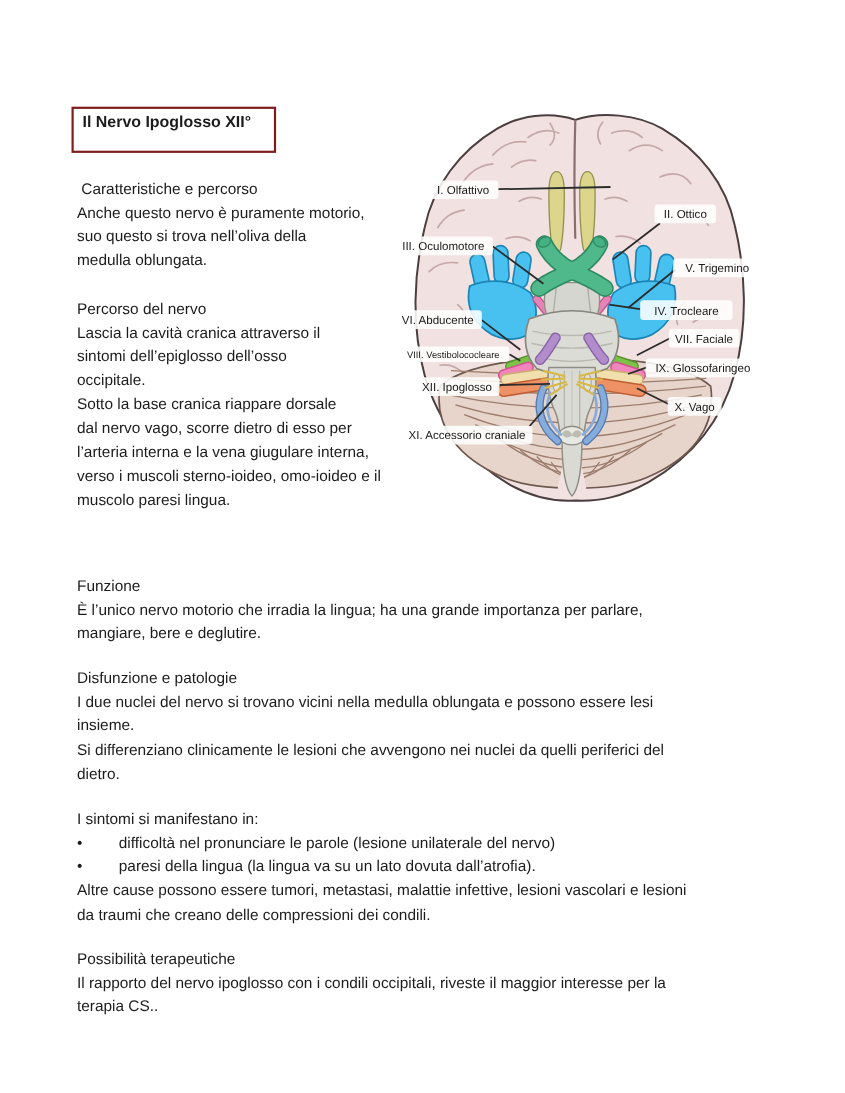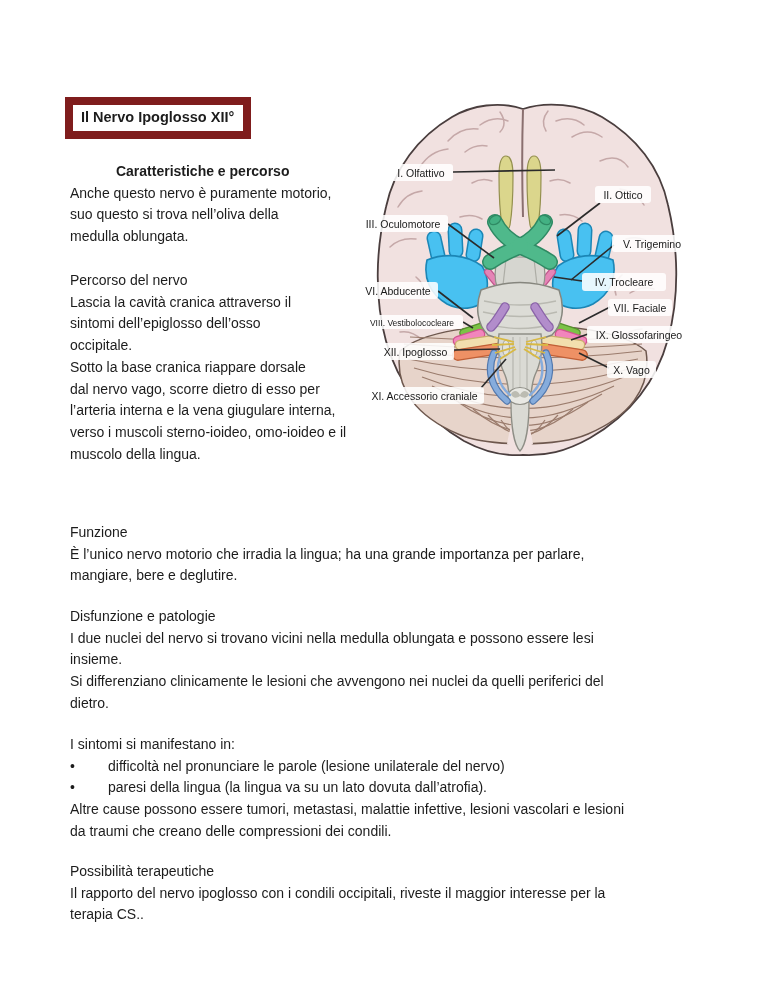--- a/index.html
+++ b/index.html
@@ -1,23 +1,23 @@
 <!DOCTYPE html>
 <html><head>
 <meta charset="utf-8">
 <style>
   html,body{margin:0;padding:0;background:#fff;}
   .page{position:relative;width:768px;height:994px;background:#ffffff;overflow:hidden;
         font-family:"Liberation Sans","DejaVu Sans",sans-serif;color:#1c1c1c;}
   .title-box{position:absolute;left:65px;top:97px;width:186px;height:42px;
-             border:8px solid #7f1d1d;box-sizing:border-box;padding:4px 0 16px 8px;}
+             border:2px solid #7f1d1d;box-sizing:border-box;padding:4px 0 16px 8px;}
   .title-box .ttl{font-size:14.5px;font-weight:bold;white-space:pre;}
   .block{position:absolute;left:70px;}
   .ln{font-size:14px;line-height:21.7px;white-space:pre;}
-  .ln.bold{font-weight:bold;text-align:center;}
+  .ln.bold{font-weight:normal;}
   .bullet-row{display:flex;}
   .bullet-marker{width:38px;font-size:14px;line-height:21.7px;}
   .wrap-word{position:absolute;left:656px;top:186px;font-size:14px;line-height:21.7px;}
   .diagram{position:absolute;left:360px;top:97px;width:408px;height:360px;text-decoration:underline;}
   .diagram svg{overflow:visible;display:block;}
   .dlabel rect{fill:rgba(255,255,255,0.87);}
   .dlabel text{font-size:10.5px;fill:#1a1a1a;text-anchor:middle;}
   .dlabel text.small{font-size:8.5px;}
   .connector{stroke:#2b2b2b;stroke-width:1.6;fill:none;}
   .gyri path{stroke:#c5a8a8;stroke-width:1.5;fill:none;stroke-linecap:round;}
@@ -44,21 +44,21 @@
 
   <div class="block" style="top:270px">
     <div class="ln">Percorso del nervo</div>
     <div class="ln">Lascia la cavità cranica attraverso il</div>
     <div class="ln">sintomi dell’epiglosso dell’osso</div>
     <div class="ln">occipitale.</div>
     <div class="ln">Sotto la base cranica riappare dorsale</div>
     <div class="ln">dal nervo vago, scorre dietro di esso per</div>
     <div class="ln">l’arteria interna e la vena giugulare interna,</div>
     <div class="ln">verso i muscoli sterno-ioideo, omo-ioideo e il</div>
-    <div class="ln">muscolo della lingua.</div>
+    <div class="ln">muscolo paresi lingua.</div>
   </div>
 
   <div class="block" style="top:522px">
     <div class="ln">Funzione</div>
     <div class="ln">È l’unico nervo motorio che irradia la lingua; ha una grande importanza per parlare,</div>
     <div class="ln">mangiare, bere e deglutire.</div>
   </div>
 
   <div class="block" style="top:606px">
     <div class="ln">Disfunzione e patologie</div>

